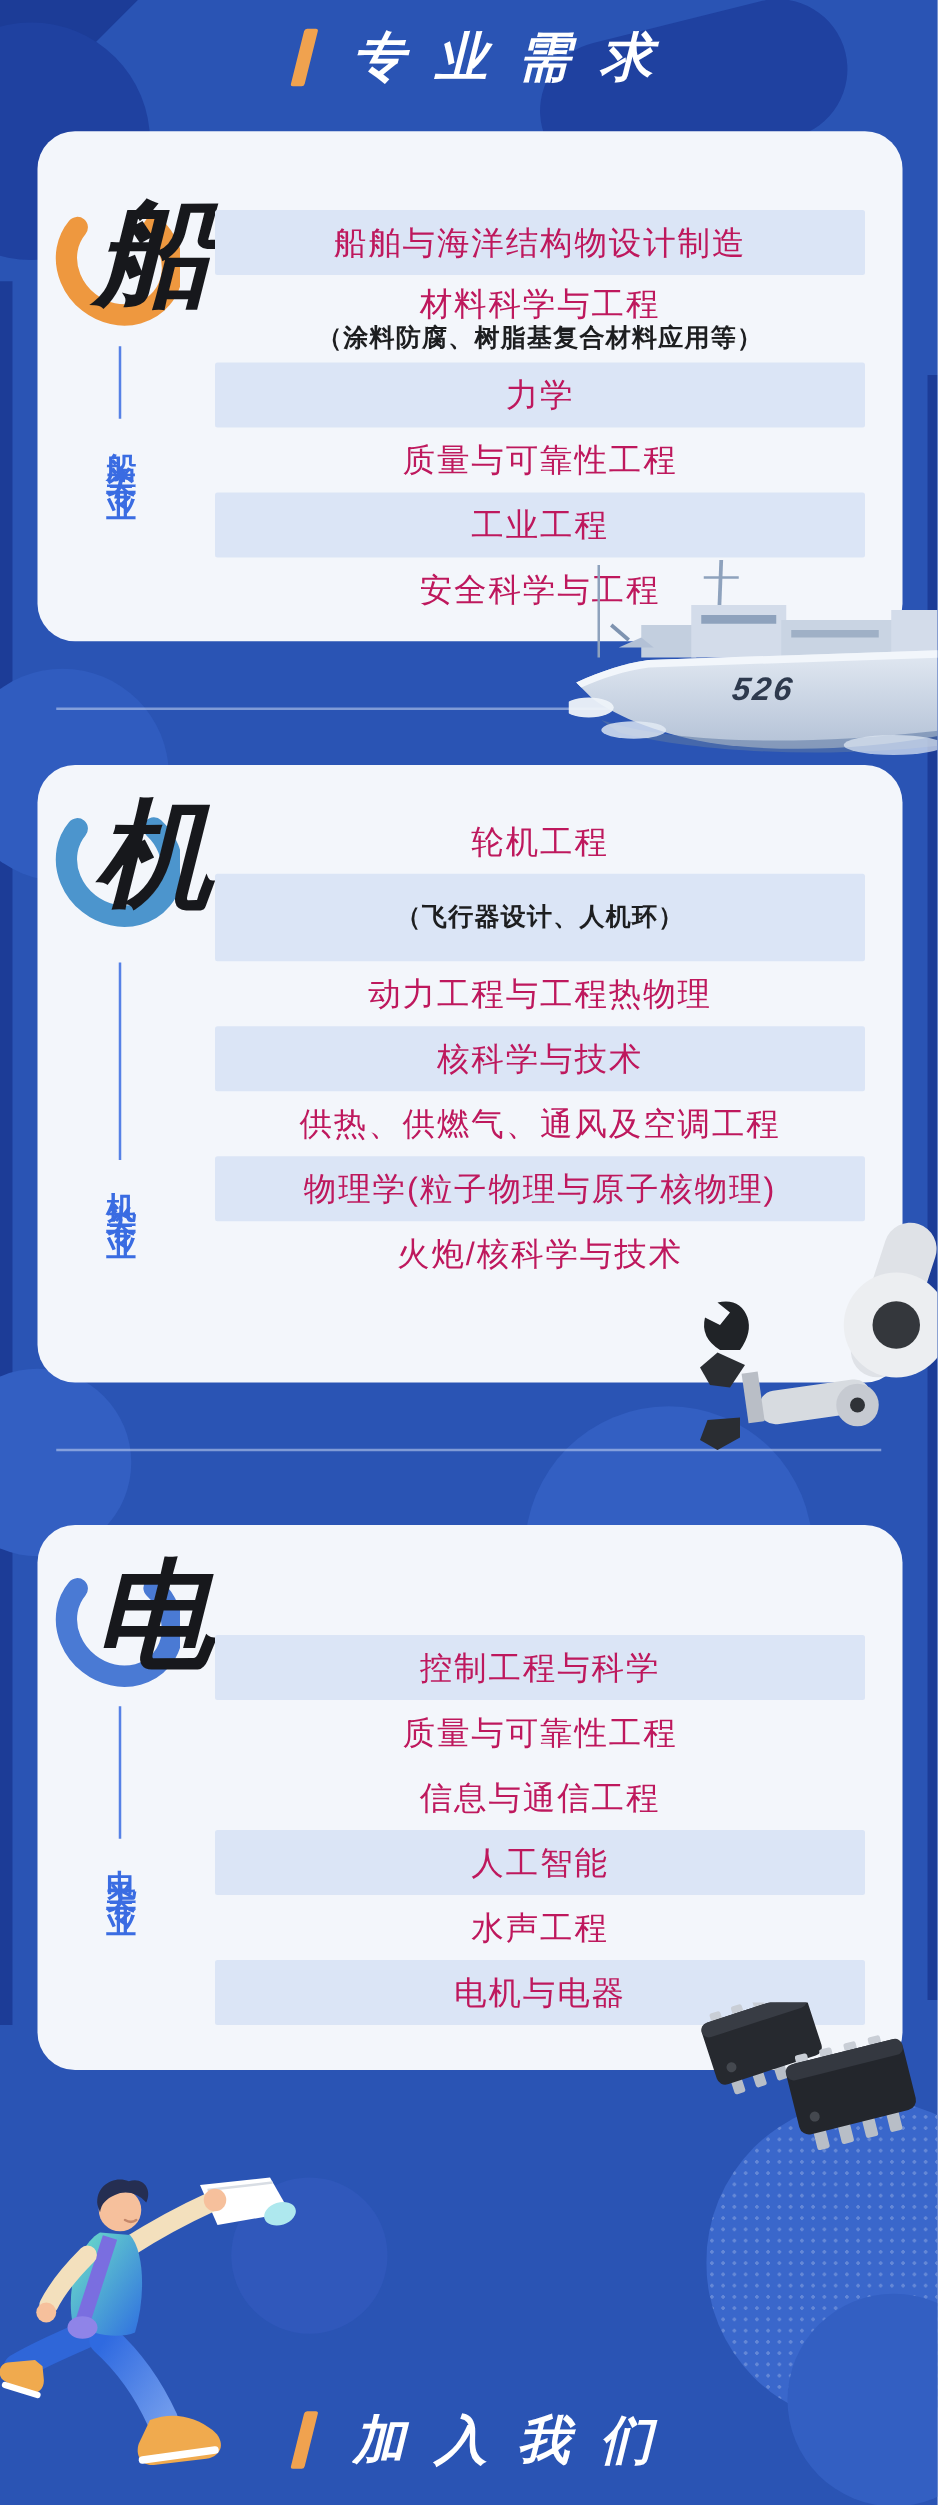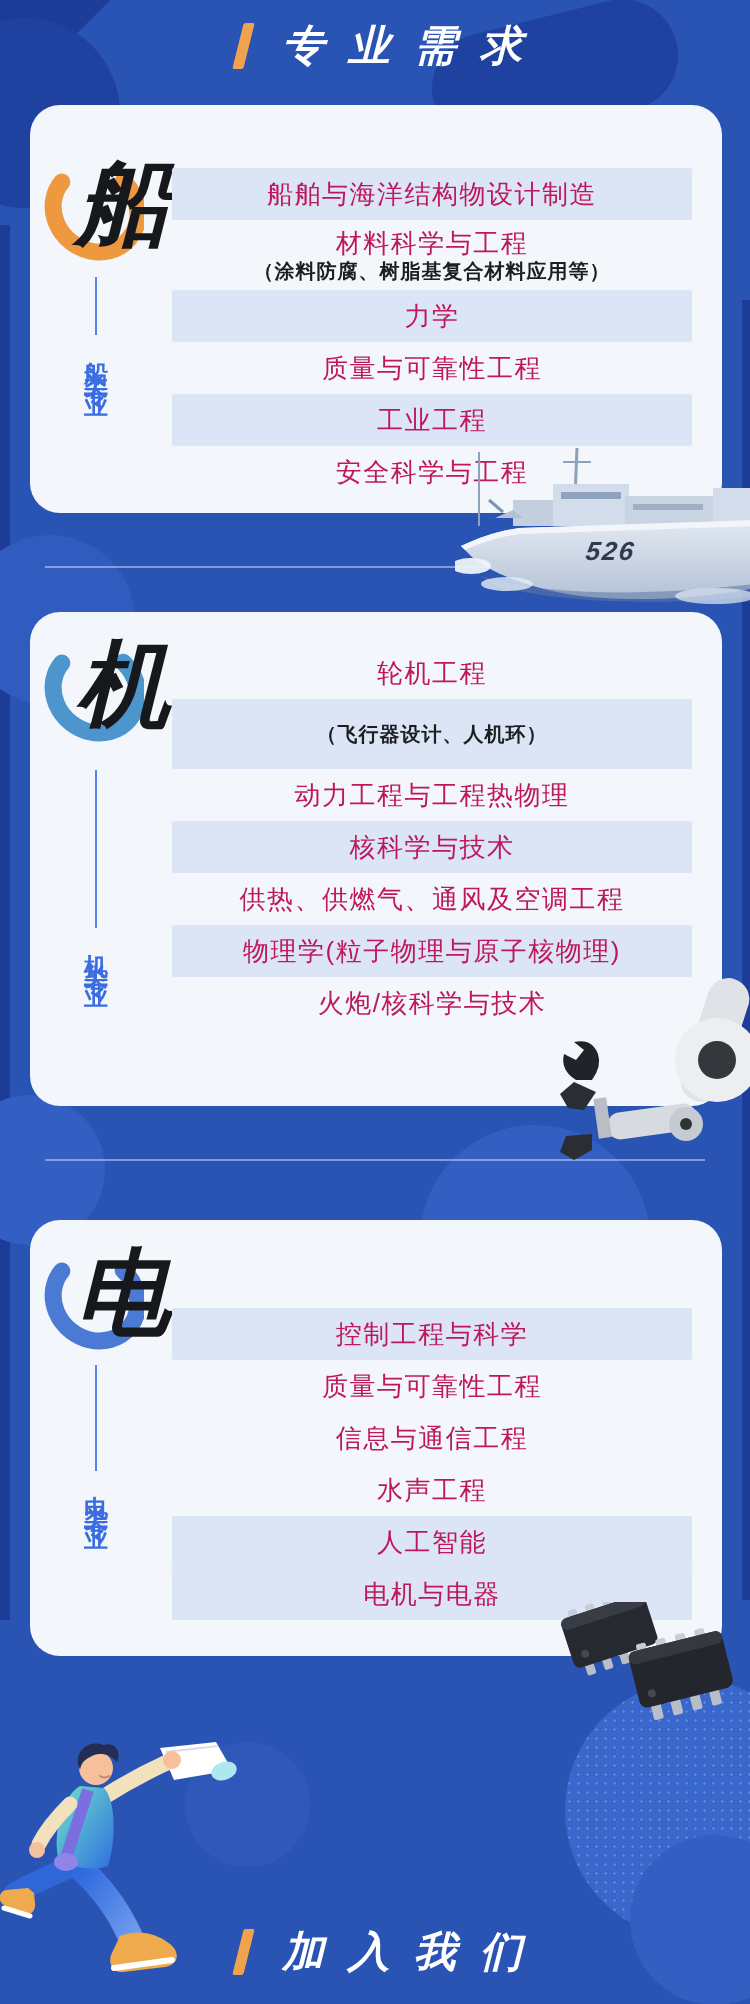--- a/index.html
+++ b/index.html
@@ -176,25 +176,25 @@
     <ul class="rows">
         <li class="row shaded">
           <div class="row-main">控制工程与科学</div>
         </li>
         <li class="row">
           <div class="row-main">质量与可靠性工程</div>
         </li>
         <li class="row">
           <div class="row-main">信息与通信工程</div>
         </li>
+        <li class="row shaded">
+          <div class="row-main">人工智能</div>
+        </li>
         <li class="row">
           <div class="row-main">水声工程</div>
-        </li>
-        <li class="row shaded">
-          <div class="row-main">人工智能</div>
         </li>
         <li class="row shaded">
           <div class="row-main">电机与电器</div>
         </li>
       </ul>
   </section>
 
   <svg class="art art-ship" width="300" height="160" viewBox="0 0 300 160">
     <defs>
       <linearGradient id="hullGrad" x1="0" y1="0" x2="0" y2="1">

